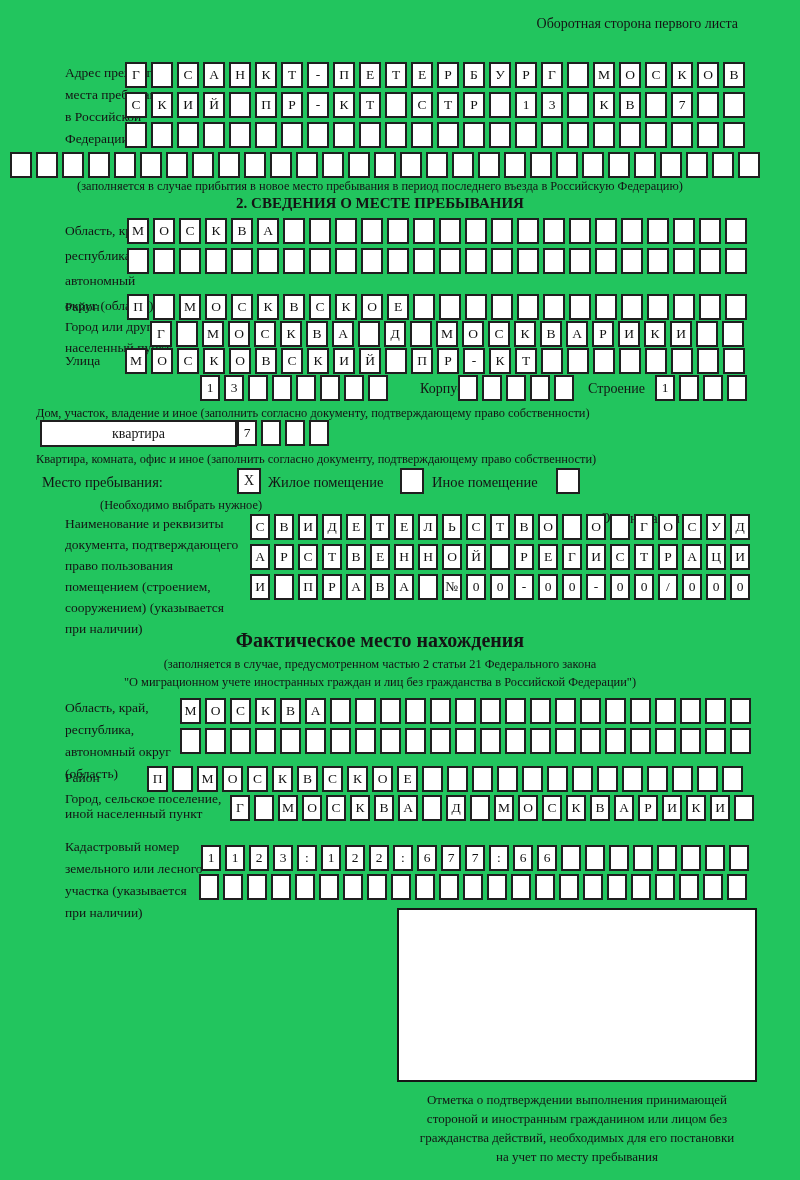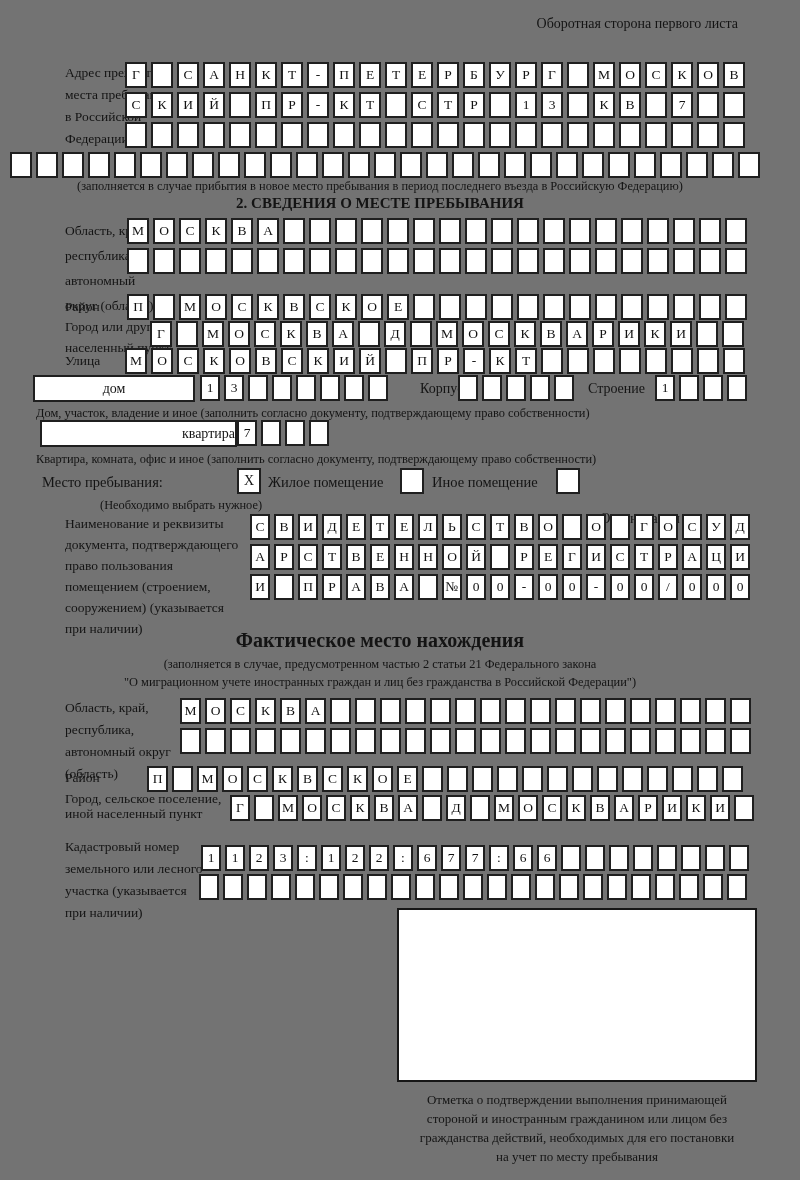--- a/index.html
+++ b/index.html
@@ -1,19 +1,19 @@
 <!DOCTYPE html>
 <html><head>
 <meta charset="utf-8">
 <style>
   html,body{margin:0;padding:0;background:#fff;}
   #form{
     position:relative;
     width:800px;height:1180px;
-    background:#737373;
+    background:#22c55e;
     font-family:"Liberation Serif","DejaVu Serif",serif;
     color:#141414;
     overflow:hidden;
   }
   .abs{position:absolute;}
   .lines{white-space:pre-line;line-height:22px;font-size:13.5px;}
   .cellrow{position:absolute;display:flex;gap:4px;}
   .cell{
     width:22px;height:26px;box-sizing:border-box;
     border:2px solid #1f1f1f;background:#fff;
@@ -299,23 +299,20 @@
       <div class="cell"></div>
       <div class="cell"></div>
       <div class="cell"></div>
       <div class="cell"></div>
       <div class="cell"></div>
       <div class="cell"></div>
       <div class="cell"></div>
       <div class="cell"></div>
     </div>
 
-  <div class="widebox abs" style="left:33px;top:375px;width:162px;height:27px;">
-    <span>дом</span>
-  </div>
   <div class="cellrow sm" style="left:200px;top:375px;">
       <div class="cell">1</div>
       <div class="cell">3</div>
       <div class="cell"></div>
       <div class="cell"></div>
       <div class="cell"></div>
       <div class="cell"></div>
       <div class="cell"></div>
       <div class="cell"></div>
     </div>
@@ -329,21 +326,21 @@
     </div>
   <div class="abs" style="left:588px;top:381px;font-size:14px;">Строение</div>
   <div class="cellrow sm" style="left:655px;top:375px;">
       <div class="cell">1</div>
       <div class="cell"></div>
       <div class="cell"></div>
       <div class="cell"></div>
     </div>
   <div class="abs note" style="left:36px;top:406px;">Дом, участок, владение и иное (заполнить согласно документу, подтверждающему право собственности)</div>
 
-  <div class="widebox abs" style="left:40px;top:420px;width:197px;height:27px;justify-content:flex-end;">
+  <div class="widebox abs" style="left:40px;top:420px;width:197px;height:27px;">
     <span>квартира</span>
   </div>
   <div class="cellrow sm" style="left:237px;top:420px;">
       <div class="cell">7</div>
       <div class="cell"></div>
       <div class="cell"></div>
       <div class="cell"></div>
     </div>
   <div class="abs note" style="left:36px;top:452px;">Квартира, комната, офис и иное (заполнить согласно документу, подтверждающему право собственности)</div>
 

